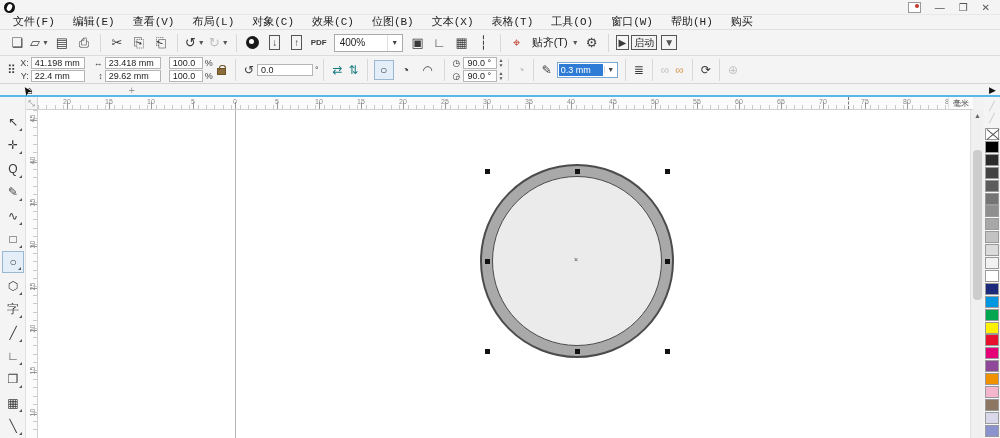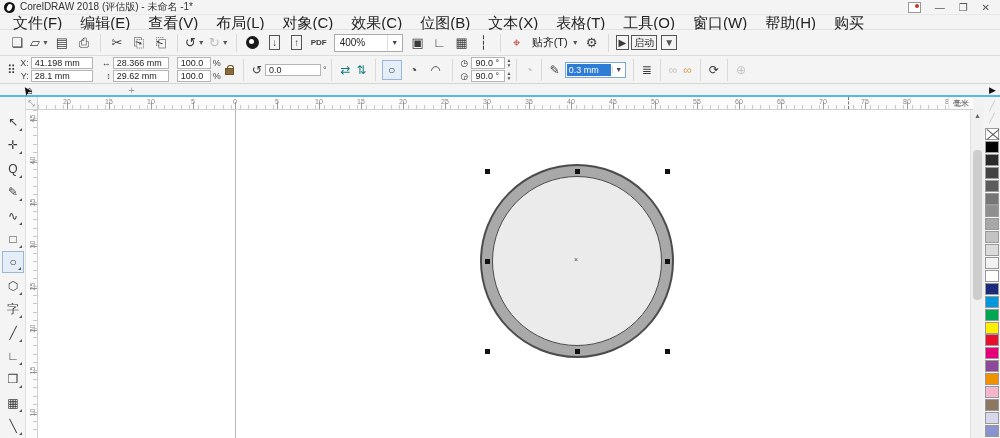--- a/index.html
+++ b/index.html
@@ -11,21 +11,21 @@
   .app-logo { width:11px; height:11px; border-radius:50%; background:#111; margin:0 5px 0 4px; position:relative; }
   .app-logo::after { content:""; position:absolute; left:3px; top:2px; width:5px; height:7px; border-radius:50%; background:#fff; transform:rotate(25deg); }
   .title-text { font-size:10px; color:#333; }
   .titlebar-right { margin-left:auto; display:flex; align-items:center; gap:14px; padding-right:10px; }
   .win-btn { font-size:10px; color:#555; line-height:15px; }
   .account-badge { width:13px; height:11px; border:1px solid #999; background:#fff; position:relative; }
   .account-badge::after{ content:""; position:absolute; right:1px; top:1px; width:4px; height:4px; background:#c0392b; border-radius:50%; }
 
   
   .menubar { position:absolute; left:0; top:15px; width:1000px; height:15px; background:#f4f4f4; display:flex; align-items:center; padding-left:4px; border-bottom:1px solid #e0e0e0; }
-  .menu-item { padding:0 9px; font-size:15px; color:#222; line-height:15px; cursor:default; }
+  .menu-item { padding:0 9px; font-size:11px; color:#222; line-height:15px; cursor:default;font-family:Liberation Mono, monospace; }
 
   
   .toolbar { position:absolute; left:0; top:30px; width:1000px; height:26px; background:#f4f4f4; border-bottom:1px solid #dcdcdc; display:flex; align-items:center; padding-left:6px; }
   .tb-btn { min-width:18px; height:20px; display:inline-flex; align-items:center; justify-content:center; margin:0 2px; font-size:13px; color:#3a3a3a; }
   .tb-btn.small-label { font-size:8px; font-weight:bold; letter-spacing:0; }
   .tb-btn.boxed span { border:1px solid #555; padding:0 2px; font-size:10px; line-height:13px; }
   .tb-btn.disabled { color:#c0c0c0; }
   .tb-sep { width:1px; height:18px; background:#d8d8d8; margin:0 5px; }
   .tb-drop { font-size:7px; color:#555; margin-left:2px; }
   .zoom-combo { display:inline-flex; align-items:center; border:1px solid #ababab; background:#fff; height:18px; margin:0 4px; }
@@ -39,21 +39,21 @@
   
   .propbar { position:absolute; left:0; top:56px; width:1000px; height:28px; background:#f4f4f4; border-bottom:1px solid #d5d5d5; display:flex; align-items:center; padding-left:4px; }
   .pb-sep { width:1px; height:22px; background:#d8d8d8; margin:0 5px; }
   .pb-icon { font-size:12px; color:#3a3a3a; margin:0 3px; }
   .pb-icon.teal { color:#13797c; }
   .pb-icon.grayed { color:#c4c4c4; }
   .stack { display:flex; flex-direction:column; justify-content:center; gap:1px; }
   .stack .row { display:flex; align-items:center; height:12px; }
   .fld-label { font-size:9px; color:#444; width:10px; text-align:right; margin-right:2px; }
   .fld { border:1px solid #b5b5b5; background:#fff; font-size:9px; color:#222; height:12px; line-height:10px; padding:0 3px; font-family:"Liberation Sans","DejaVu Sans",sans-serif; }
-  .fld.w70 { width:62px; } .fld.w60 { width:56px; } .fld.w38 { width:34px; }
+  .fld.w70 { width:54px; } .fld.w60 { width:56px; } .fld.w38 { width:34px; }
   .pct { font-size:9px; color:#444; margin-left:2px; }
   .lock-icon { width:9px; height:7px; background:#8a6d3b; border:1px solid #6f5327; position:relative; margin:0 4px; margin-top:4px;}
   .lock-icon::before { content:""; position:absolute; left:1px; top:-4px; width:5px; height:4px; border:1px solid #6f5327; border-bottom:none; border-radius:3px 3px 0 0; }
   .shape-mode { width:20px; height:20px; display:inline-flex; align-items:center; justify-content:center; font-size:12px; color:#3a3a3a; margin:0 1px; }
   .shape-mode.selected { border:1px solid #9ab8d4; background:#e3eef8; }
   .spin { display:flex; flex-direction:column; font-size:5px; line-height:5px; color:#555; margin-left:1px; }
   .outline-combo { display:inline-flex; align-items:center; border:1px solid #7aa7d4; background:#fff; height:16px; margin:0 2px; }
   .outline-combo .oc-val { width:44px; font-size:9px; padding:1px 2px; background:#2f7cd6; color:#fff; margin:1px; }
   .outline-combo .oc-arrow { width:13px; text-align:center; font-size:7px; color:#444; border-left:1px solid #d8d8d8; }
 
@@ -103,21 +103,20 @@
   .swatch.none { background:#fff; position:absolute; }
   .swatch.none::before, .swatch.none::after { content:""; position:absolute; left:-1px; top:5px; width:16px; height:1px; background:#555; }
   .swatch.none::before { transform:rotate(40deg); }
   .swatch.none::after { transform:rotate(-40deg); }
 </style>
 </head>
 <body>
 
 <div class="titlebar">
   <span class="app-logo"></span>
-  <span class="title-text">CorelDRAW 2018 (评估版) - 未命名 -1*</span>
   <span class="titlebar-right">
     <span class="account-badge"></span>
     <span class="win-btn">—</span>
     <span class="win-btn">❐</span>
     <span class="win-btn">✕</span>
   </span>
 </div>
 
 <div class="menubar" id="menubar">
     <span class="menu-item">文件(F)</span>
@@ -183,27 +182,27 @@
 
 <div class="propbar">
   <span class="pb-icon">⠿</span>
   <span class="stack">
     <span class="row">
         <span class="fld-label">X:</span>
         <span class="fld w70">41.198 mm</span>
       </span>
     <span class="row">
         <span class="fld-label">Y:</span>
-        <span class="fld w70">28.1 mm</span>
+        <span class="fld w70">22.4 mm</span>
       </span>
   </span>
   <span class="stack" style="margin-left:8px;">
     <span class="row">
         <span class="fld-label">↔</span>
-        <span class="fld w60">28.366 mm</span>
+        <span class="fld w60">23.418 mm</span>
       </span>
     <span class="row">
         <span class="fld-label">↕</span>
         <span class="fld w60">29.62 mm</span>
       </span>
   </span>
   <span class="stack" style="margin-left:8px;">
     <span class="row">
         <span class="fld w38">100.0</span>
         <span class="pct">%</span>

